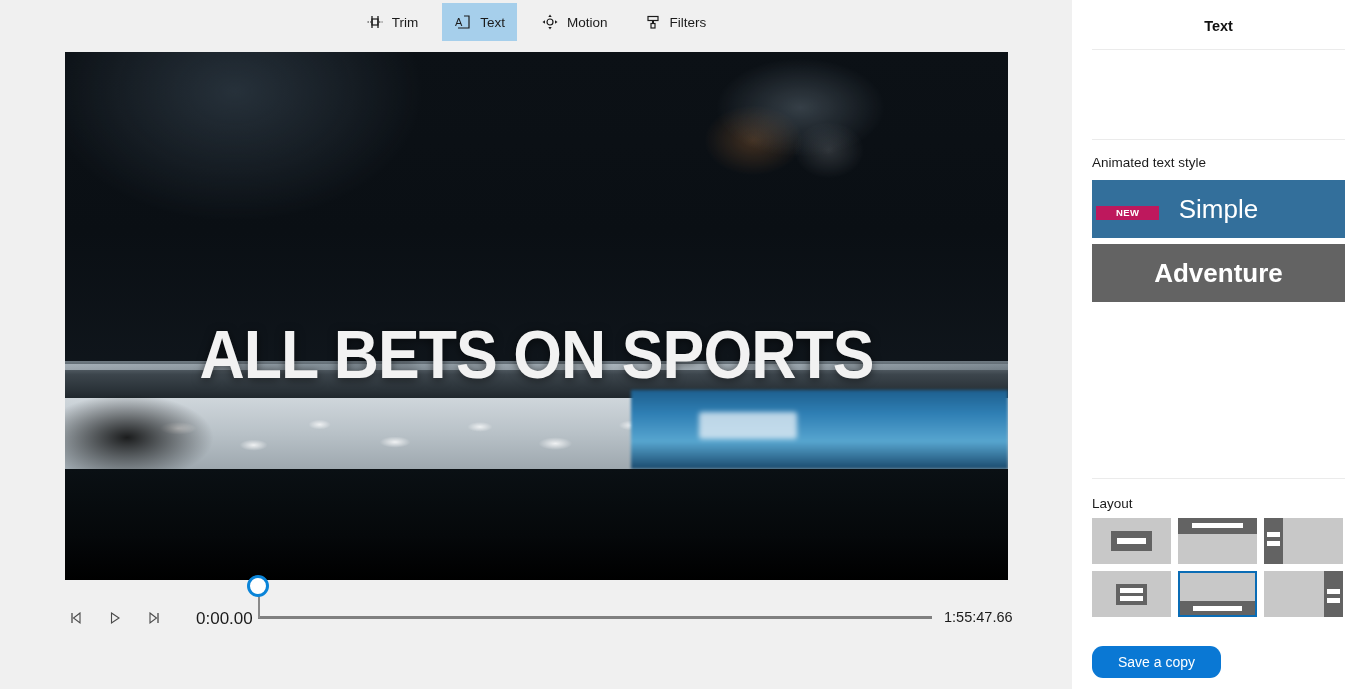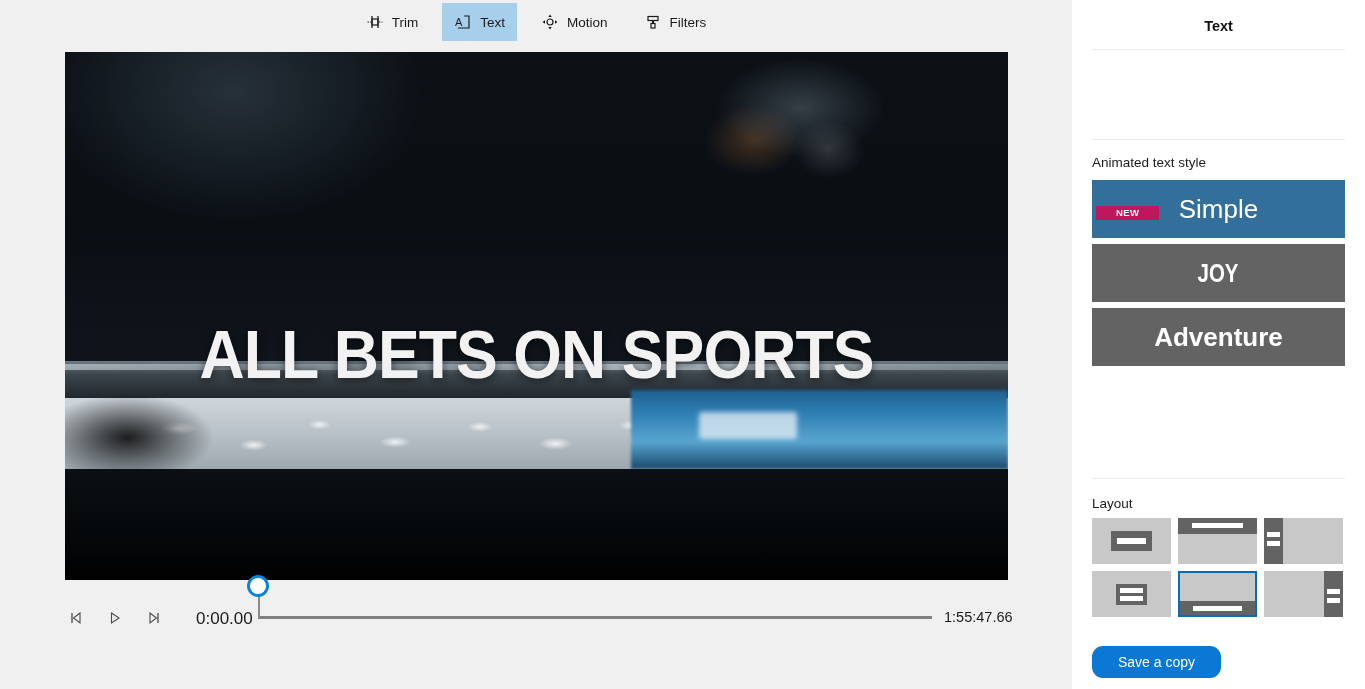--- a/index.html
+++ b/index.html
@@ -264,23 +264,20 @@
     <div class="divider" style="top:139px;"></div>
 
     <div class="section-label" style="top:155px;">Animated text style</div>
 
     <div class="styles">
       <div class="style-tile sel">
         <span class="badge-new">NEW</span>
         <span class="st-simple">Simple</span>
       </div>
       <div class="style-tile">
-        <span class="st-joy">JOY</span>
-      </div>
-      <div class="style-tile">
         <span class="st-adventure">Adventure</span>
       </div>
     </div>
 
     <div class="divider" style="top:478px;"></div>
 
     <div class="section-label" style="top:496px;">Layout</div>
 
     <div class="layouts">
       <div class="lrow">

